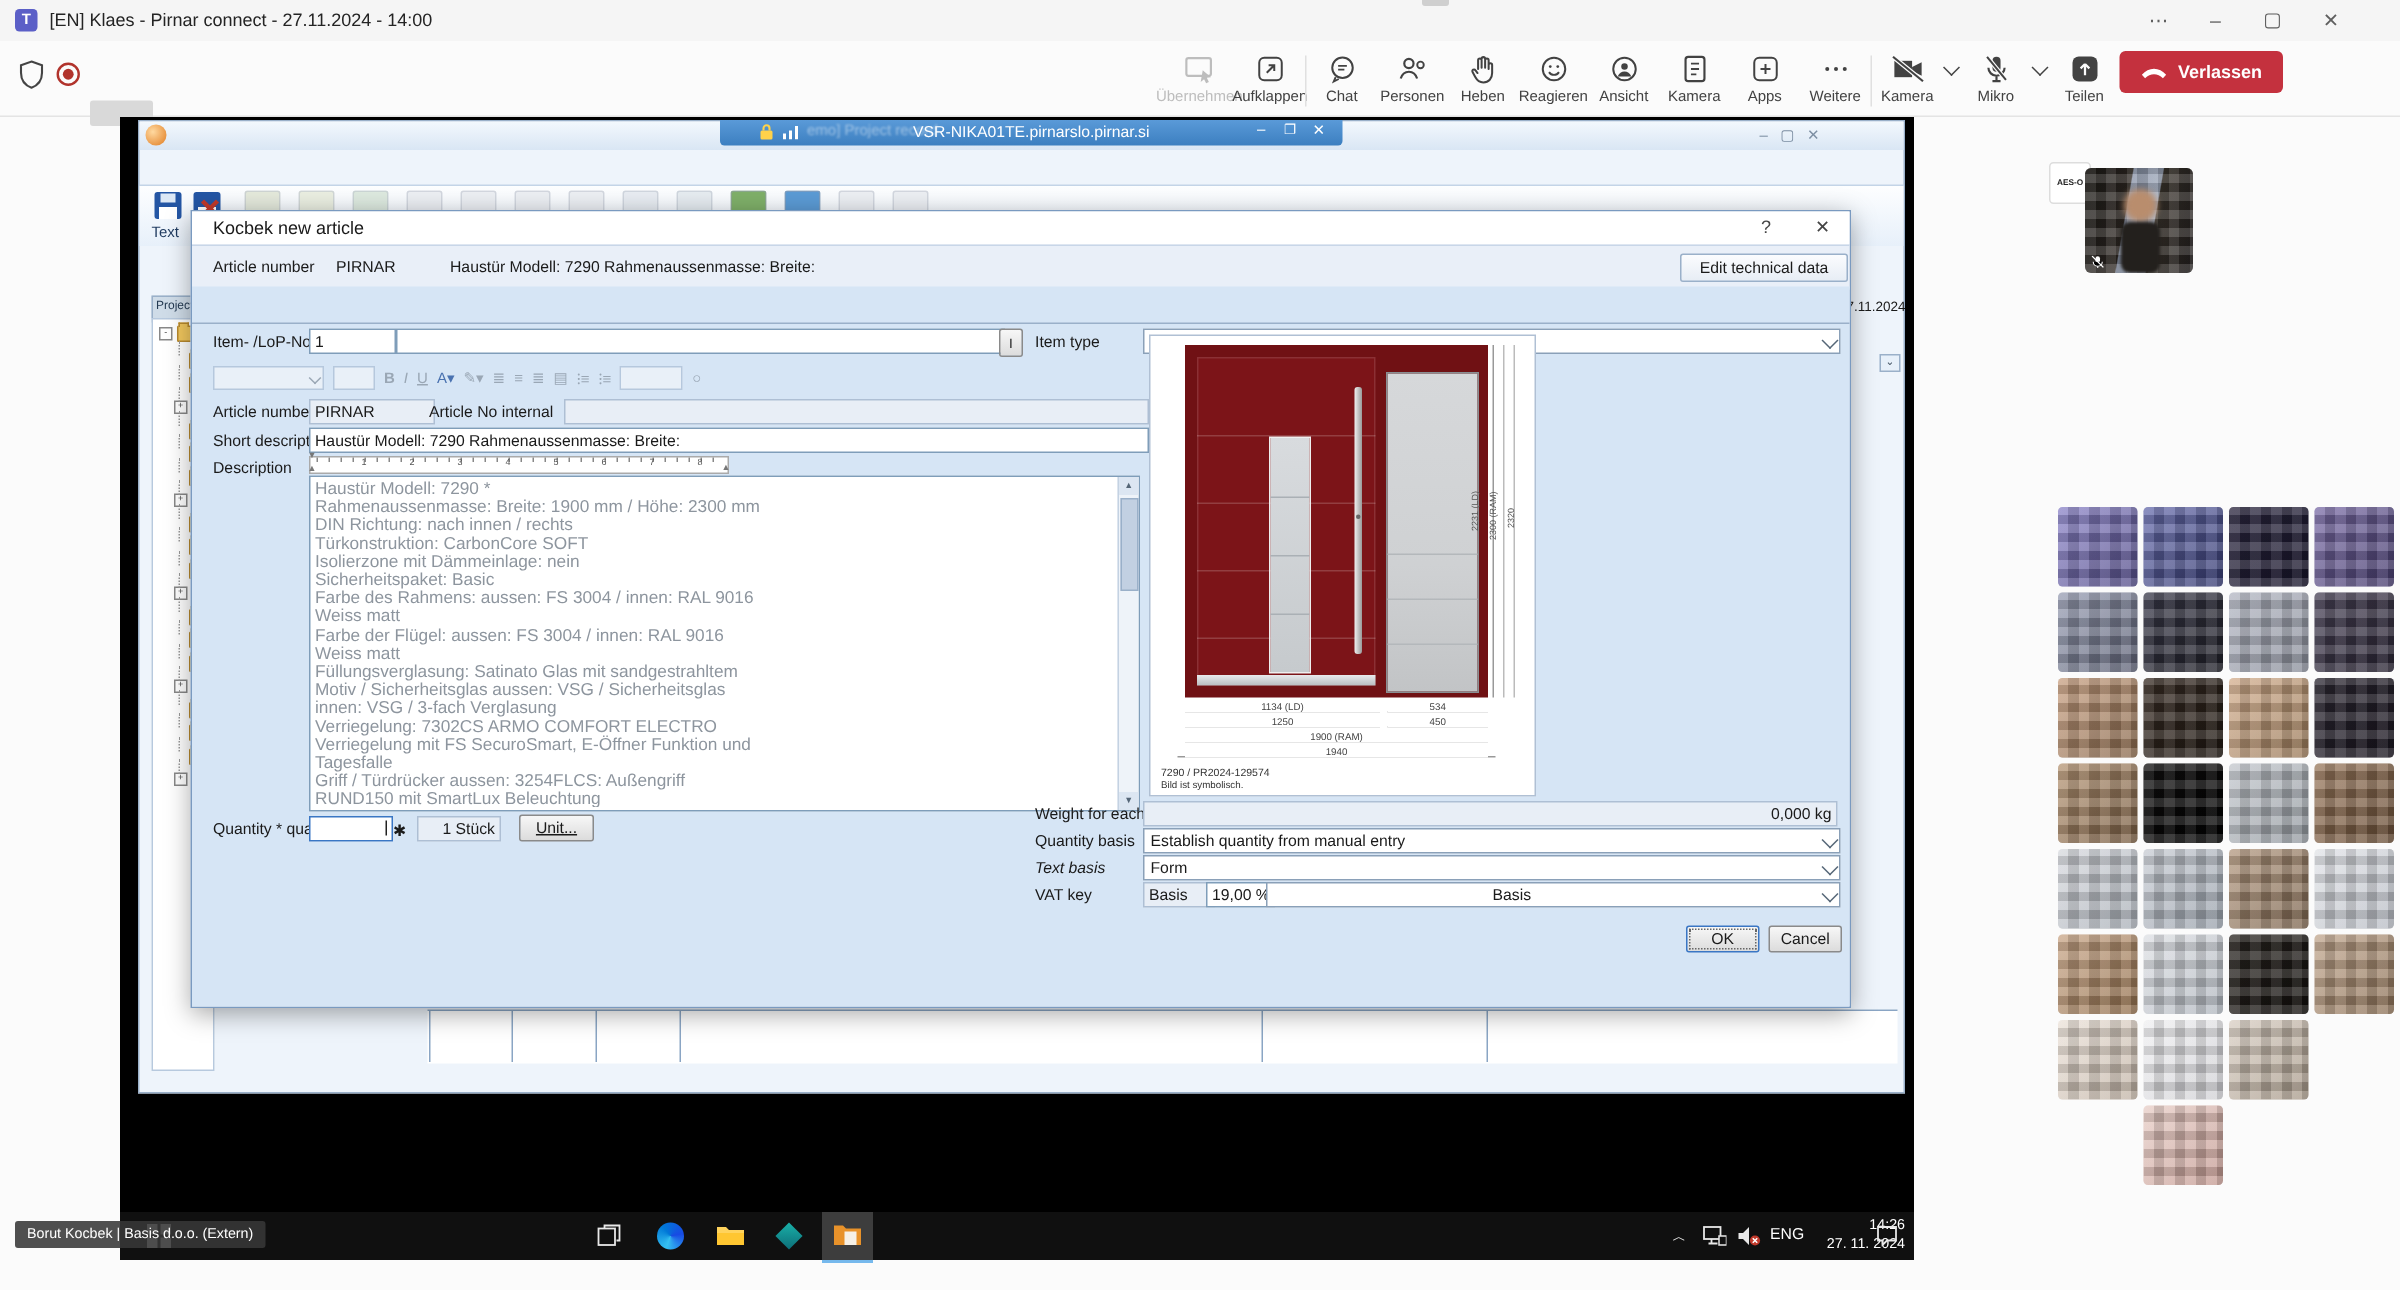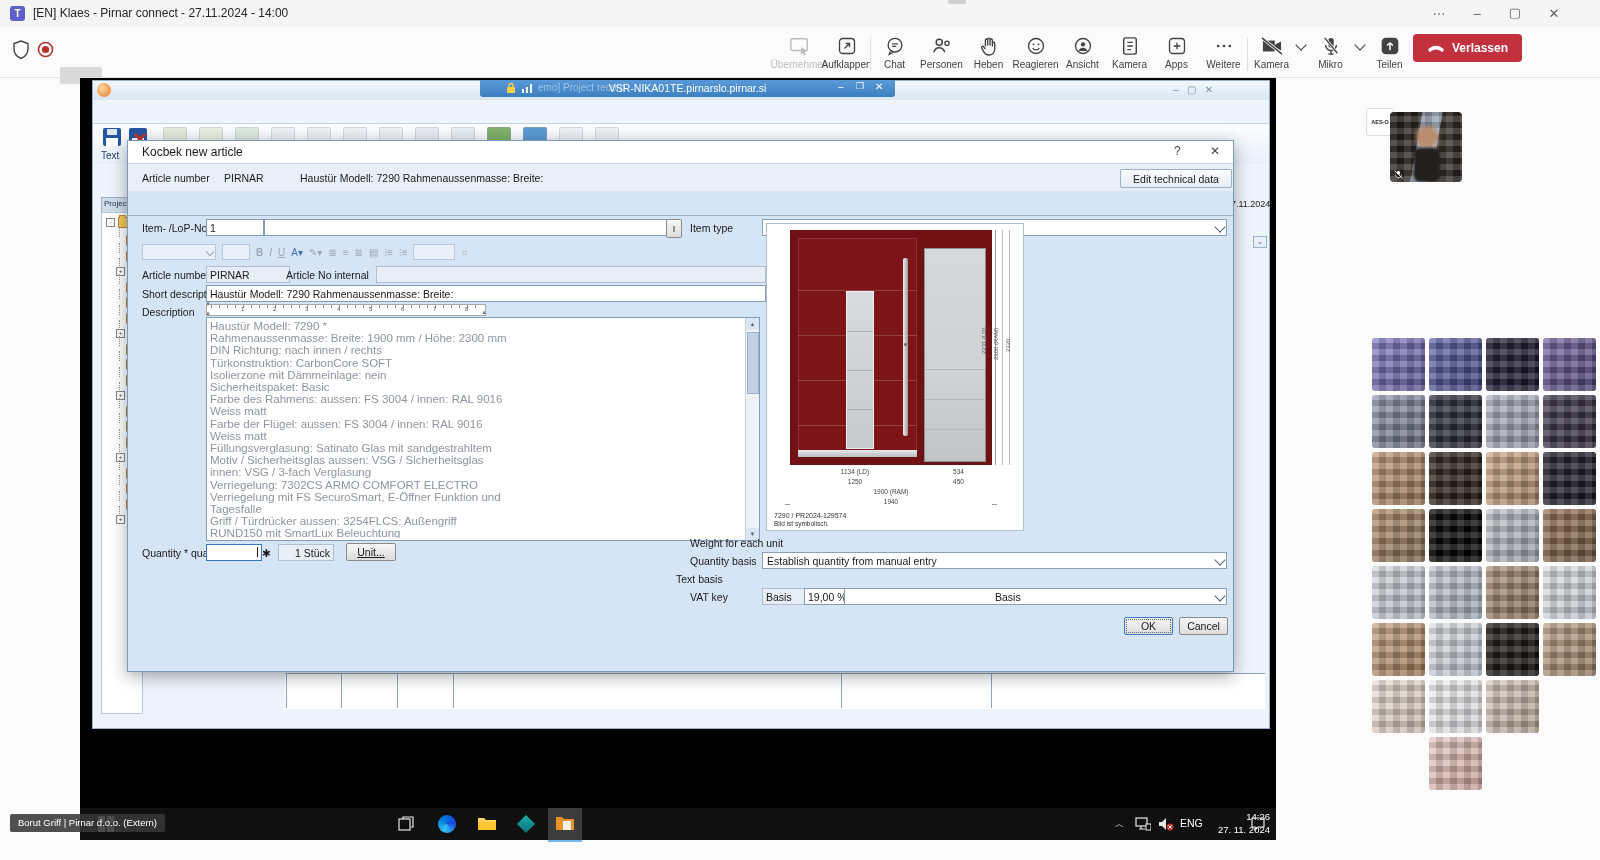--- a/index.html
+++ b/index.html
@@ -580,28 +580,33 @@
           <span class="abs" style="left:158px;top:254px;width:67px;text-align:center;font-size:6.5px;color:#444;background:#fff;">450</span>
           <div class="abs" style="left:23px;top:270px;width:202px;border-top:1px solid #999;"></div>
           <span class="abs" style="left:23px;top:264px;width:202px;text-align:center;font-size:6.5px;color:#444;background:#fff;">1900 (RAM)</span>
           <div class="abs" style="left:18px;top:280px;width:212px;border-top:1px solid #999;"></div>
           <span class="abs" style="left:23px;top:274px;width:202px;text-align:center;font-size:6.5px;color:#444;background:#fff;">1940</span>
           <span class="abs" style="left:7px;top:288px;font-size:7px;color:#333;">7290 / PR2024-129574</span>
           <span class="abs" style="left:7px;top:296px;font-size:6.5px;color:#333;">Bild ist symbolisch.</span>
         </div>
 
         <span class="abs lbl" style="left:562px;top:346px;">Weight for each unit</span>
+        <div class="abs fld gray" style="left:634px;top:343px;width:455px;height:15px;justify-content:flex-end;">0,000 kg</div>
 
         <span class="abs lbl" style="left:562px;top:364px;">Quantity basis</span>
         <div class="abs ddl" style="left:634px;top:361px;width:455px;height:15px;">
           <span>Establish quantity from manual entry</span>
             <span class="arr"></span>
         </div>
 
-        <span class="abs lbl" style="left:548px;top:382px;">Text basis</span>
+        <span class="abs lbl" style="left:562px;top:382px;font-style:italic;">Text basis</span>
+        <div class="abs ddl" style="left:634px;top:379px;width:455px;height:15px;">
+          <span>Form</span>
+            <span class="arr"></span>
+        </div>
 
         <span class="abs lbl" style="left:562px;top:400px;">VAT key</span>
         <div class="abs fld gray" style="left:634px;top:397px;width:40px;height:15px;">Basis</div>
         <div class="abs fld" style="left:676px;top:397px;width:38px;height:15px;">19,00 %</div>
         <div class="abs ddl" style="left:716px;top:397px;width:373px;height:15px;">
           <span class="abs" style="left:150px;top:2px;">Basis</span>
             <span class="arr"></span>
         </div>
 
         <div class="abs btn" style="left:996px;top:426px;width:47px;height:16px;border:1px solid #3a76c4;outline:1px dotted #666;outline-offset:-3px;">OK</div>
@@ -660,21 +665,21 @@
         <div>27. 11. 2024</div>
       </div>
       <span class="abs" style="left:1170px;top:8px;">
         <svg width="16" height="15" viewBox="0 0 16 15">
             <path d="M2 2h12v9H8l-3 3v-3H2z" fill="none" stroke="#e8e8e8" stroke-width="1.2"></path>
           </svg>
       </span>
     </div>
   </div>
 
-  <div class="abs" style="left:10px;top:814px;height:18px;background:rgba(55,55,55,.88);color:#fff;font-size:9.5px;line-height:18px;padding:0 8px;border-radius:2px;z-index:30;">Borut Griff | Pirnar d.o.o. (Extern)</div>
+  <div class="abs" style="left:10px;top:814px;height:18px;background:rgba(55,55,55,.88);color:#fff;font-size:9.5px;line-height:18px;padding:0 8px;border-radius:2px;z-index:30;">Borut Kocbek | Basis d.o.o. (Extern)</div>
 
   <div class="abs" style="left:1360px;top:78px;width:240px;height:782px;background:#fbfbfb;">
     <div class="abs" style="left:6px;top:30px;width:26px;height:26px;background:#fff;border:1px solid #ddd;border-radius:3px;font-size:5.5px;font-weight:bold;color:#222;text-align:center;line-height:26px;">AES-O</div>
     <div class="abs" style="left:30px;top:34px;width:72px;height:70px;border-radius:4px;overflow:hidden;background:
         linear-gradient(100deg,#1c1a17 0%,#2e2823 38%,#8a94a8 39%,#9aa4b6 62%,#3a342c 63%,#242020 100%);">
       <div class="abs mosaic" style="inset:0;"></div>
       <div class="abs" style="left:26px;top:14px;width:22px;height:22px;border-radius:50%;background:#b98d6d;filter:blur(2px);"></div>
       <div class="abs" style="left:24px;top:36px;width:26px;height:34px;border-radius:6px;background:#23201d;filter:blur(1px);"></div>
       <span class="abs" style="left:4px;bottom:3px;">
         <svg width="9" height="9" viewBox="0 0 12 12">

